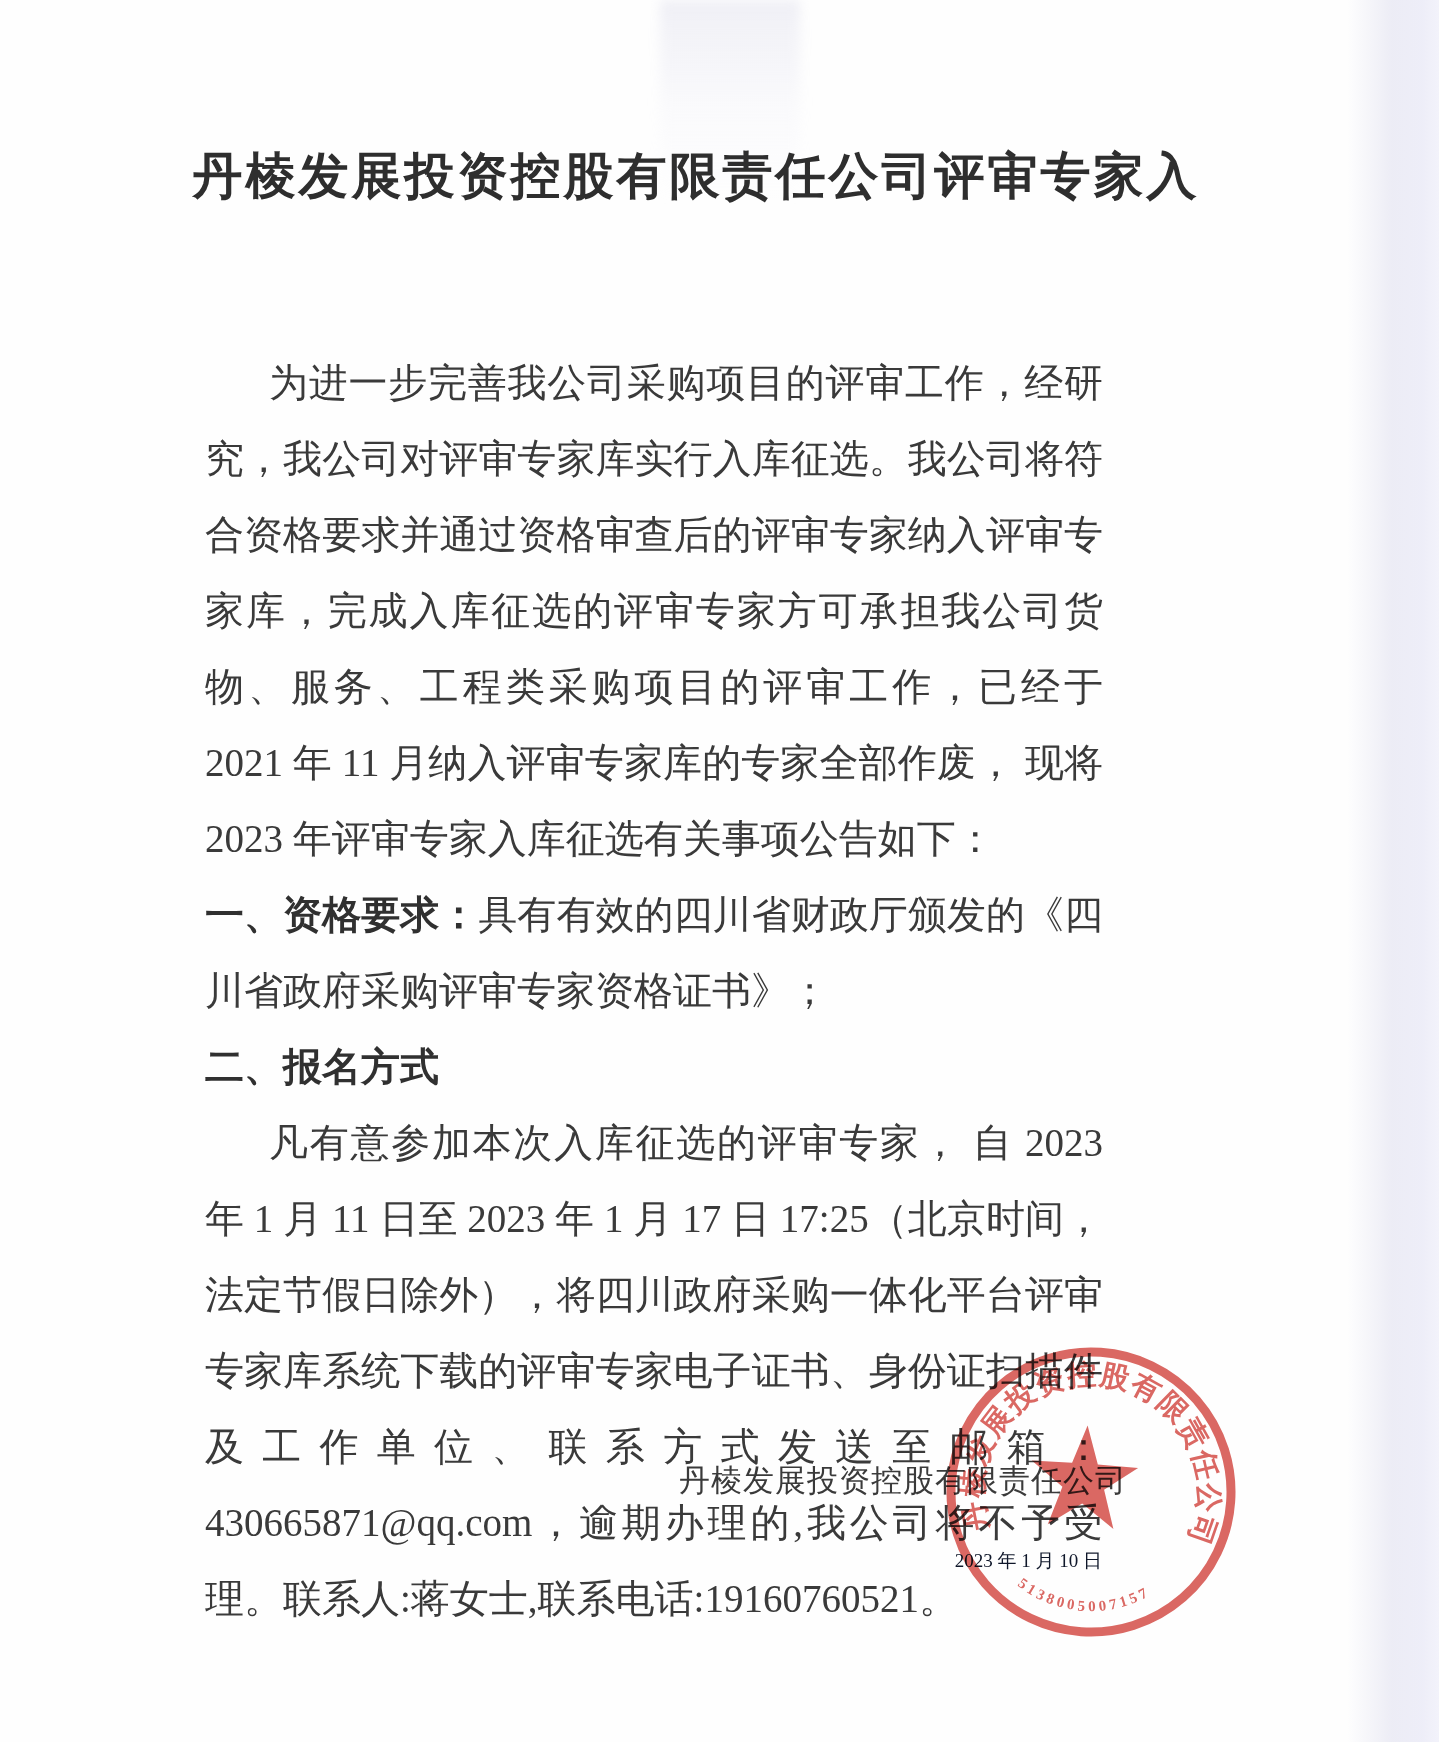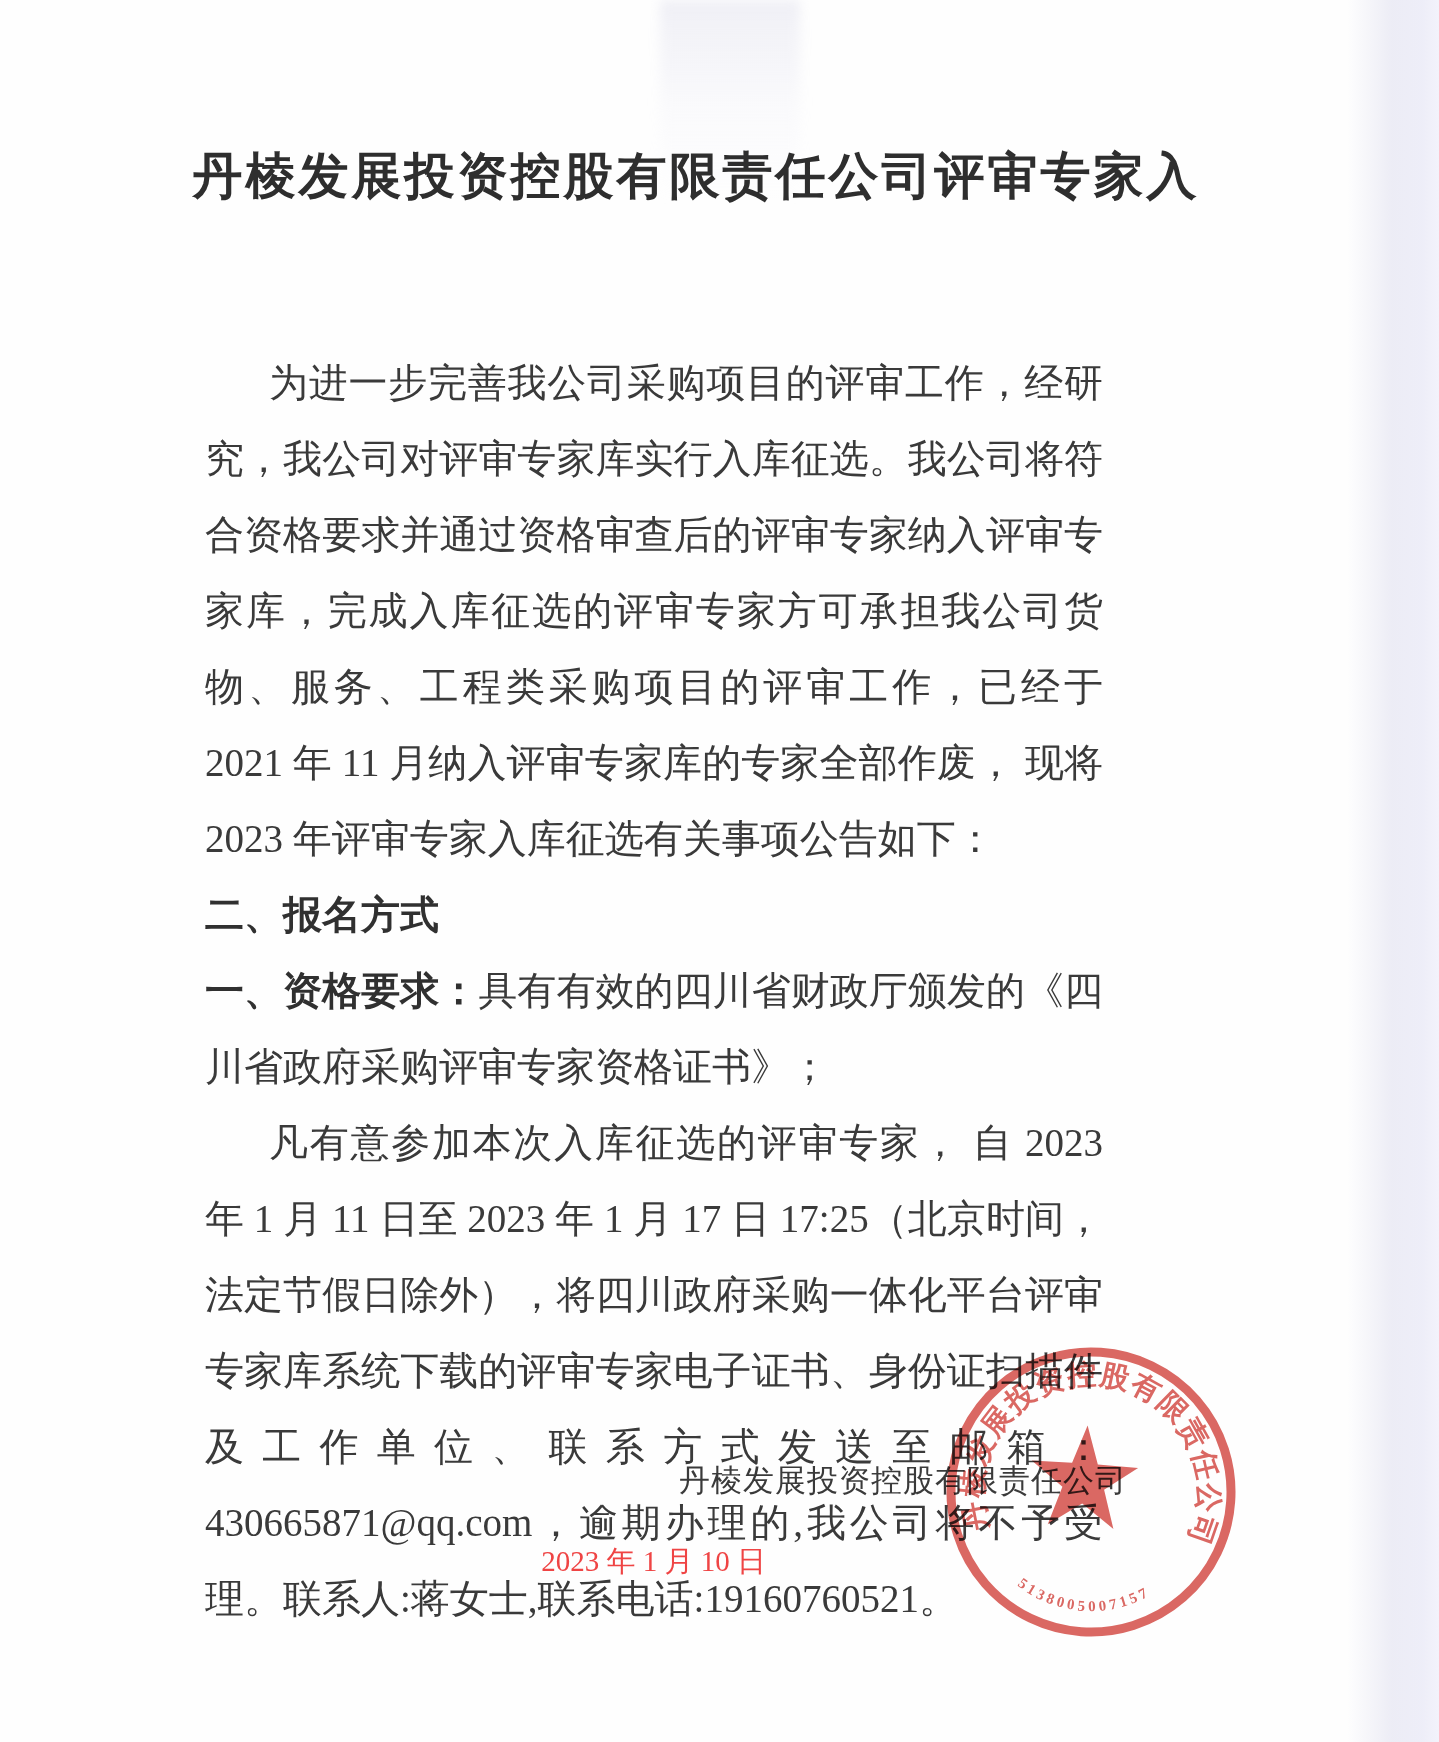--- a/index.html
+++ b/index.html
@@ -51,22 +51,22 @@
     color: #303030;
   }
   .signature {
     position: absolute; top: 1456px; left: 205px; width: 922px;
     font-size: 31px; line-height: 50px;
     text-align: right; color: #3a3a3a;
     letter-spacing: 1px;
   }
   .doc-date {
     position: absolute; top: 1536px; left: 205px; width: 897px;
-    font-size: 29px; line-height: 50px;
-    text-align: center; color: #ef4444;
+    font-size: 19px; line-height: 50px;
+    text-align: right; color: #0f172a;
   }
   .seal {
     position: absolute; top: 1332px; left: 931px; width: 320px; height: 320px;
     mix-blend-mode: multiply;
     opacity: 0.88;
     pointer-events: none;
   }
   .seal text { font-family: "Liberation Serif", serif; }
 </style>
 </head>
@@ -76,22 +76,22 @@
 
   <div class="scan-smudge-top"></div>
   <div class="scan-edge-right"></div>
 
   <div class="title">
     <div>丹棱发展投资控股有限责任公司评审专家入</div>
   </div>
 
   <div class="body-text">
     <p class="indent">为进一步完善我公司采购项目的评审工作，经研究，我公司对评审专家库实行入库征选。我公司将符合资格要求并通过资格审查后的评审专家纳入评审专家库，完成入库征选的评审专家方可承担我公司货物、服务、工程类采购项目的评审工作，已经于 2021 年 11 月纳入评审专家库的专家全部作废， 现将 2023 年评审专家入库征选有关事项公告如下：</p>
+    <p><span class="sect-label">一、资格要求：</span><span>具有有效的四川省财政厅颁发的《四川省政府采购评审专家资格证书》；</span></p>
     <p><span class="sect-label">二、报名方式</span></p>
-    <p><span class="sect-label">一、资格要求：</span><span>具有有效的四川省财政厅颁发的《四川省政府采购评审专家资格证书》；</span></p>
     <p class="indent">凡有意参加本次入库征选的评审专家， 自 2023 年 1 月 11 日至 2023 年 1 月 17 日 17:25（北京时间，法定节假日除外），将四川政府采购一体化平台评审专家库系统下载的评审专家电子证书、身份证扫描件及工作单位、联系方式发送至邮箱：430665871@qq.com，逾期办理的,我公司将不予受理。联系人:蒋女士,联系电话:19160760521。</p>
   </div>
 
   <div class="signature">丹棱发展投资控股有限责任公司</div>
   <div class="doc-date">2023 年 1 月 10 日</div>
 
   <svg class="seal" viewBox="0 0 320 320" xmlns="http://www.w3.org/2000/svg">
     <g transform="rotate(4 160 160)" fill="#d6534d">
       <circle cx="160" cy="160" r="140" fill="none" stroke="#d6534d" stroke-width="9"></circle>
       <polygon points="152,94 164.9,132.2 205.3,132.7 172.9,156.8 184.9,195.3 152,172 119.1,195.3 131.1,156.8 98.7,132.7 139.1,132.2"></polygon>

